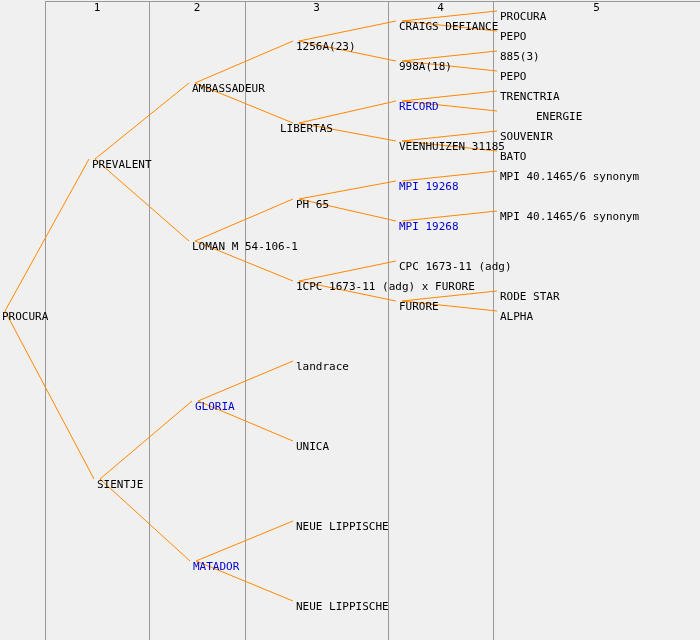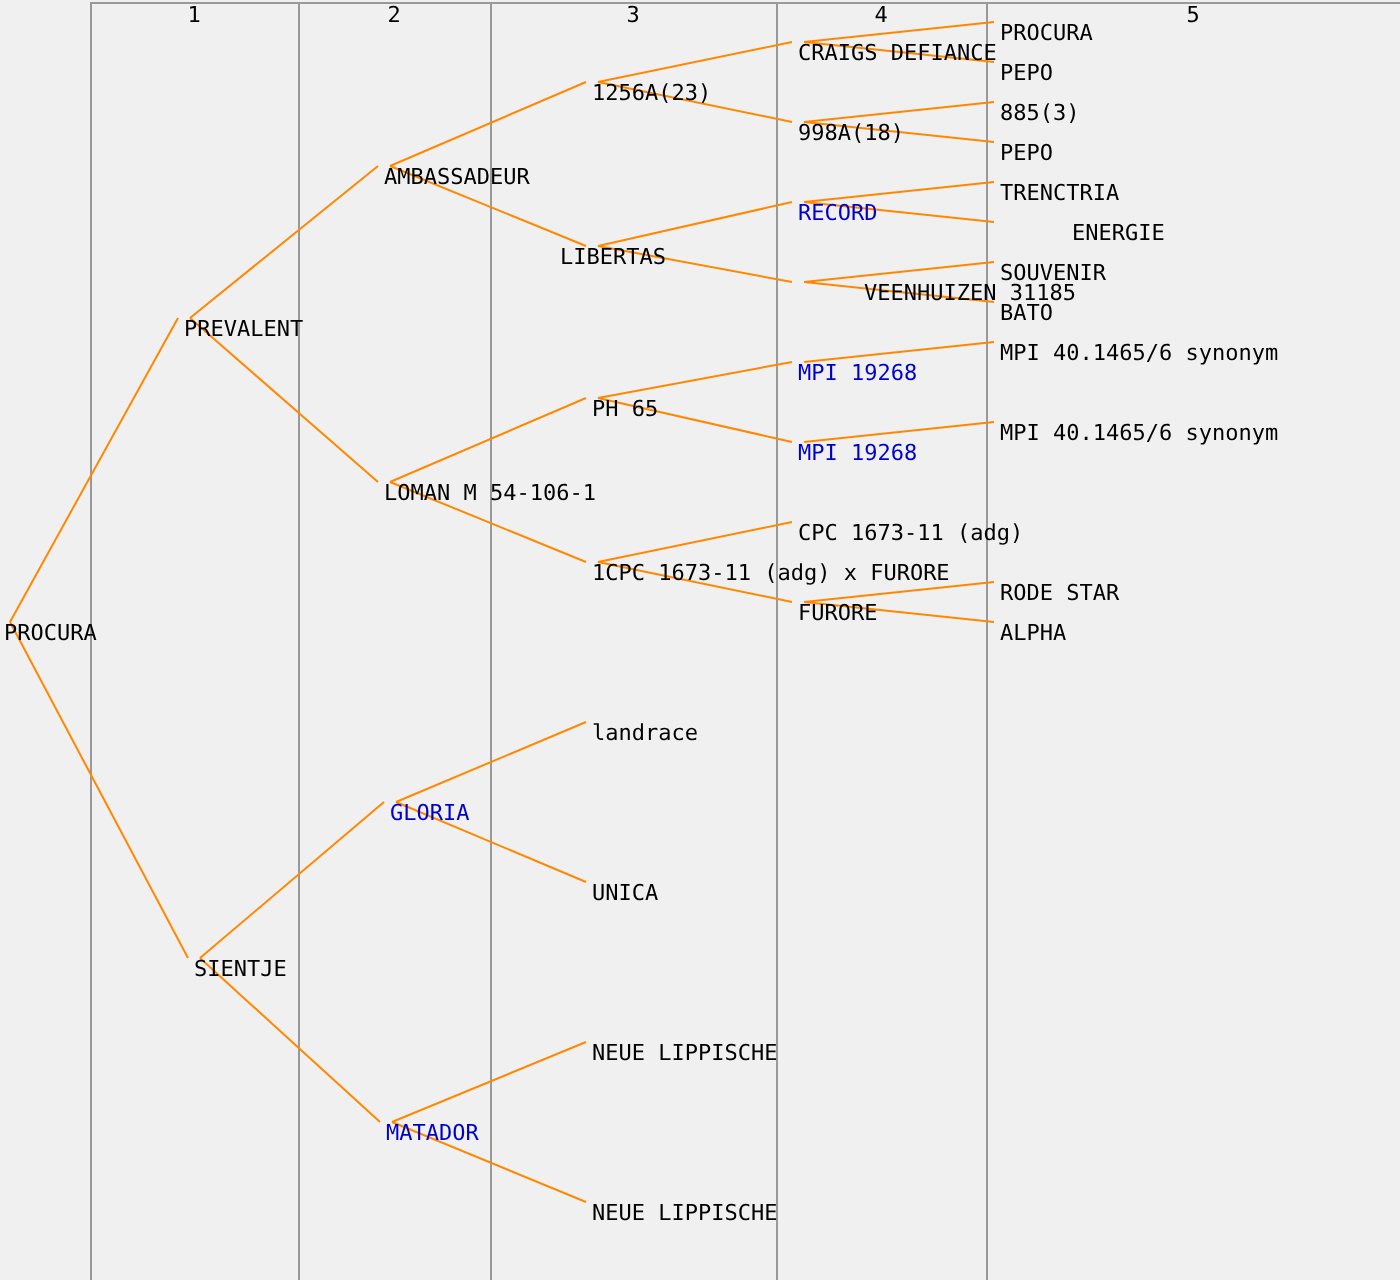--- a/index.html
+++ b/index.html
@@ -95,21 +95,21 @@
       <div class="node" style="left: 280px; top: 123px;">LIBERTAS</div>
       <div class="node" style="left: 296px; top: 199px;">PH 65</div>
       <div class="node" style="left: 296px; top: 281px;">1CPC 1673-11 (adg) x FURORE</div>
       <div class="node" style="left: 296px; top: 361px;">landrace</div>
       <div class="node" style="left: 296px; top: 441px;">UNICA</div>
       <div class="node" style="left: 296px; top: 521px;">NEUE LIPPISCHE</div>
       <div class="node" style="left: 296px; top: 601px;">NEUE LIPPISCHE</div>
       <div class="node" style="left: 399px; top: 21px;">CRAIGS DEFIANCE</div>
       <div class="node" style="left: 399px; top: 61px;">998A(18)</div>
       <div class="node blue" style="left: 399px; top: 101px;">RECORD</div>
-      <div class="node" style="left: 399px; top: 141px; margin-left: 33px;">VEENHUIZEN 31185</div>
+      <div class="node" style="left: 399px; top: 141px;">VEENHUIZEN 31185</div>
       <div class="node blue" style="left: 399px; top: 181px;">MPI 19268</div>
       <div class="node blue" style="left: 399px; top: 221px;">MPI 19268</div>
       <div class="node" style="left: 399px; top: 261px;">CPC 1673-11 (adg)</div>
       <div class="node" style="left: 399px; top: 301px;">FURORE</div>
       <div class="node" style="left: 500px; top: 11px;">PROCURA</div>
       <div class="node" style="left: 500px; top: 31px;">PEPO</div>
       <div class="node" style="left: 500px; top: 51px;">885(3)</div>
       <div class="node" style="left: 500px; top: 71px;">PEPO</div>
       <div class="node" style="left: 500px; top: 91px;">TRENCTRIA</div>
       <div class="node" style="left: 500px; top: 111px; margin-left: 36px;">ENERGIE</div>

